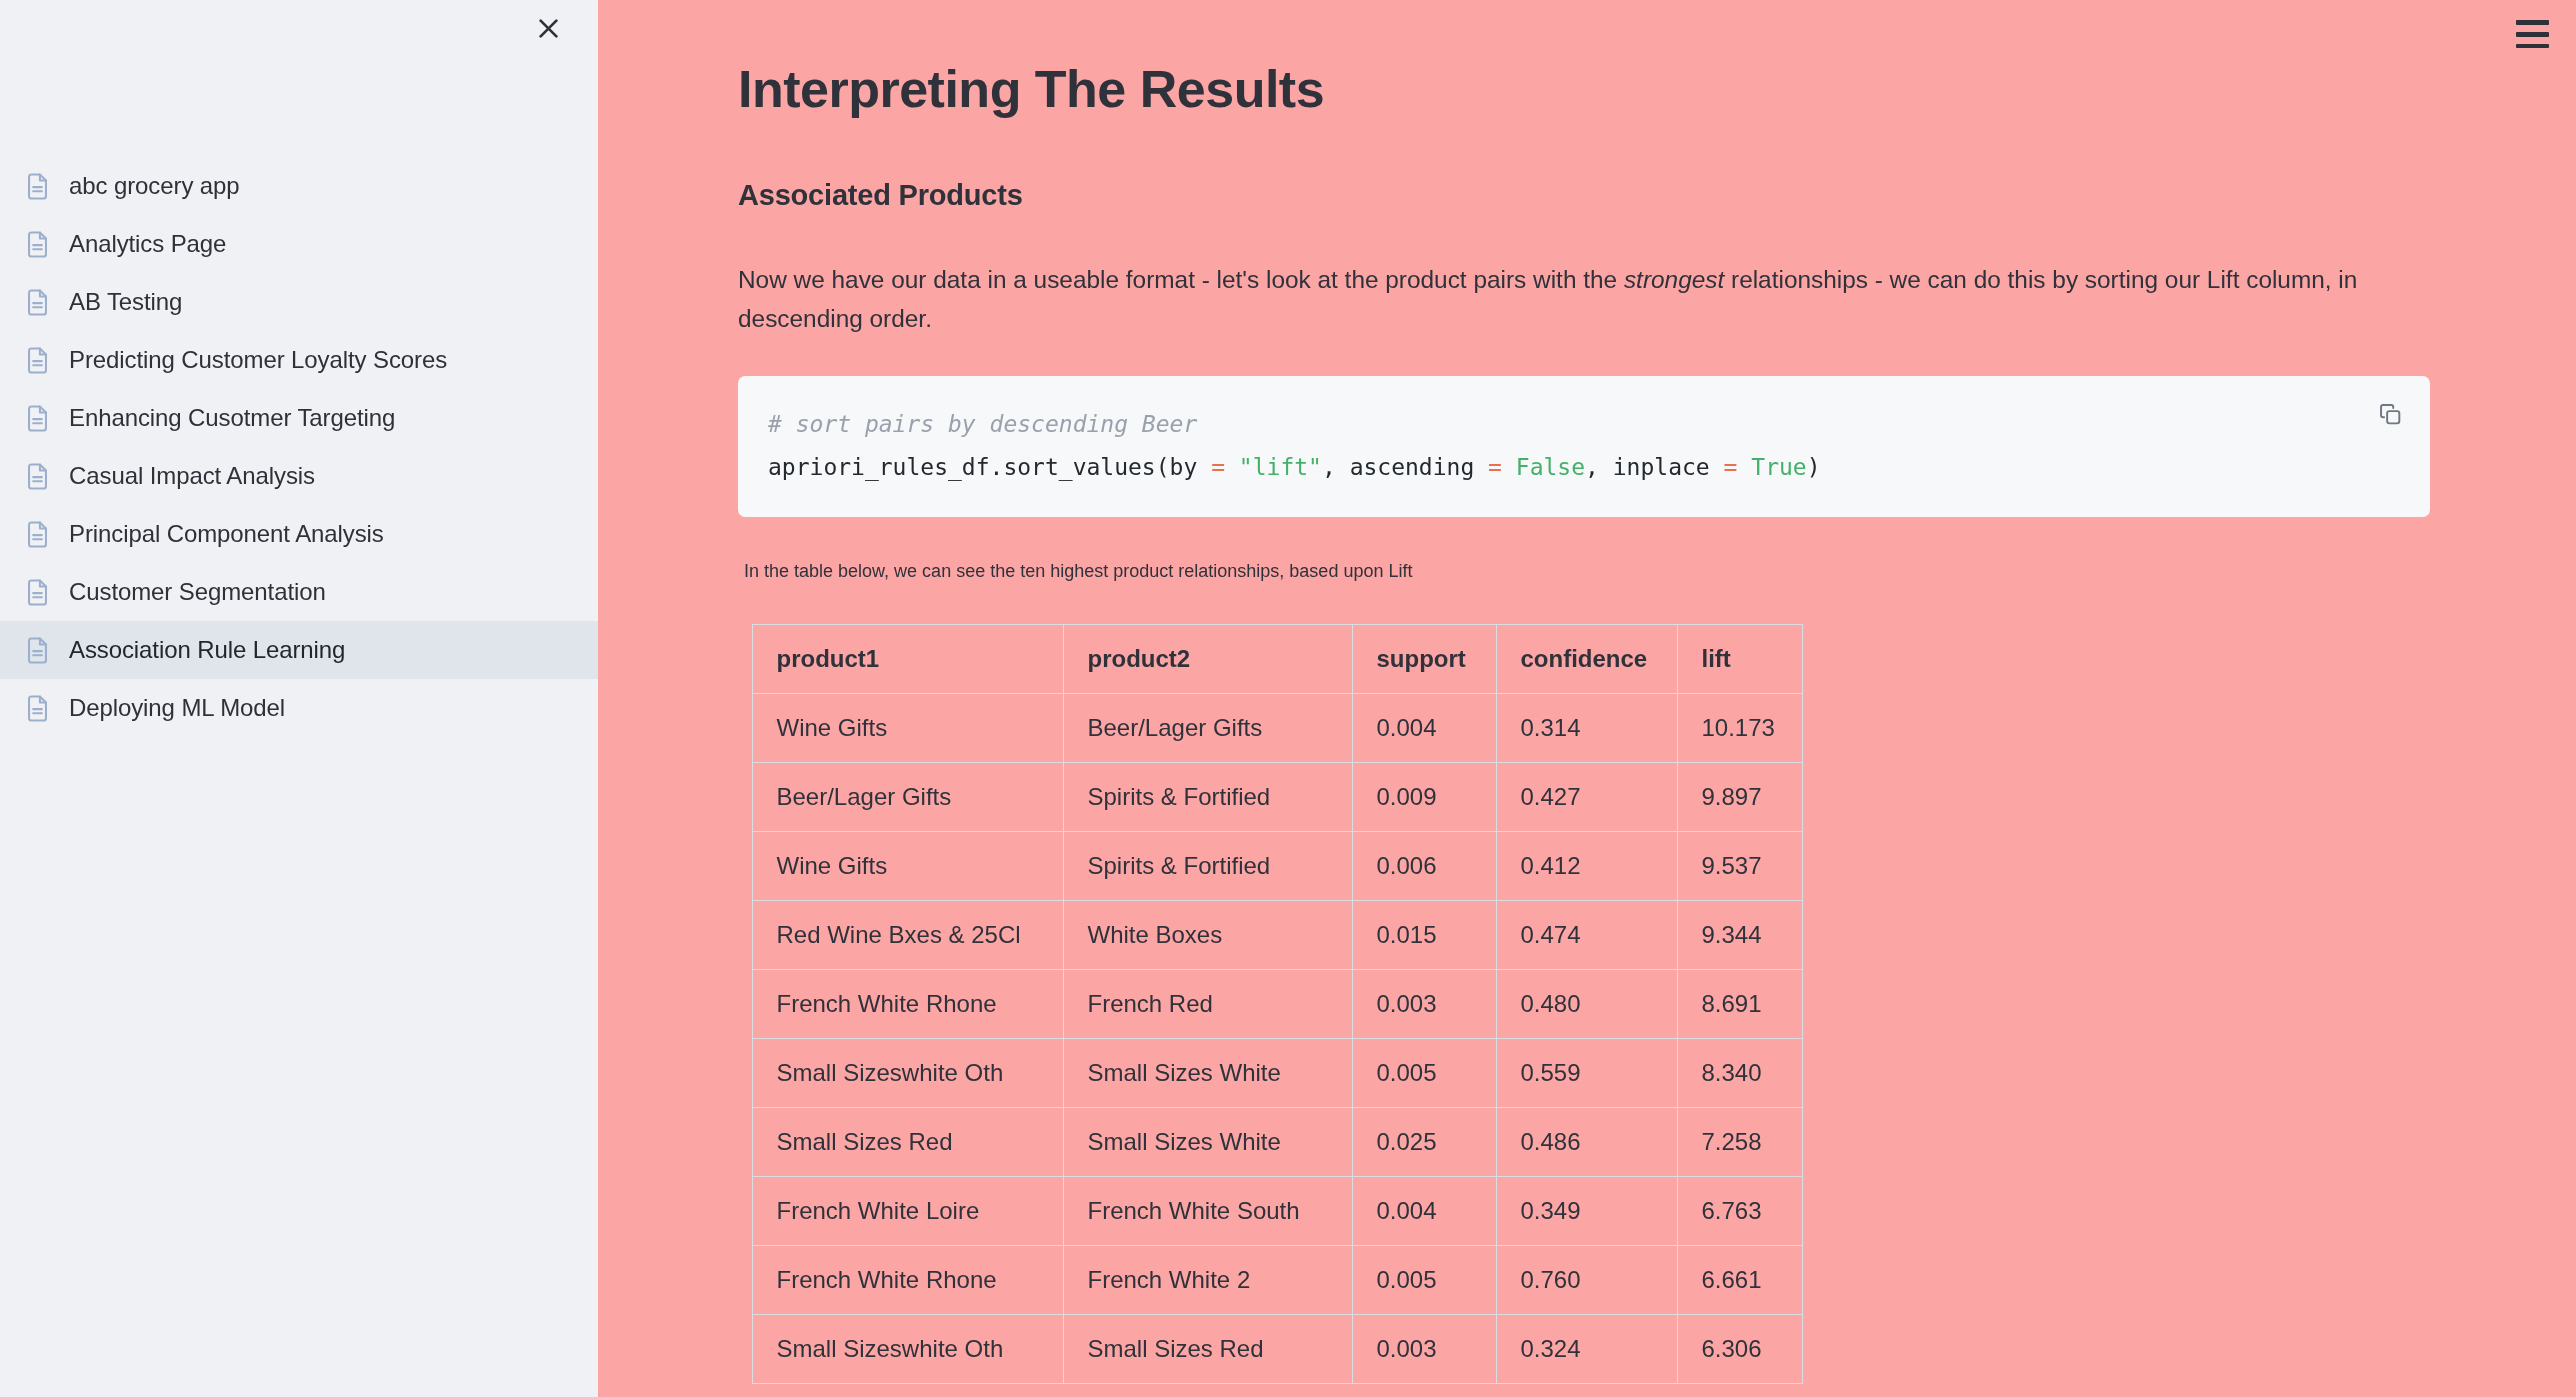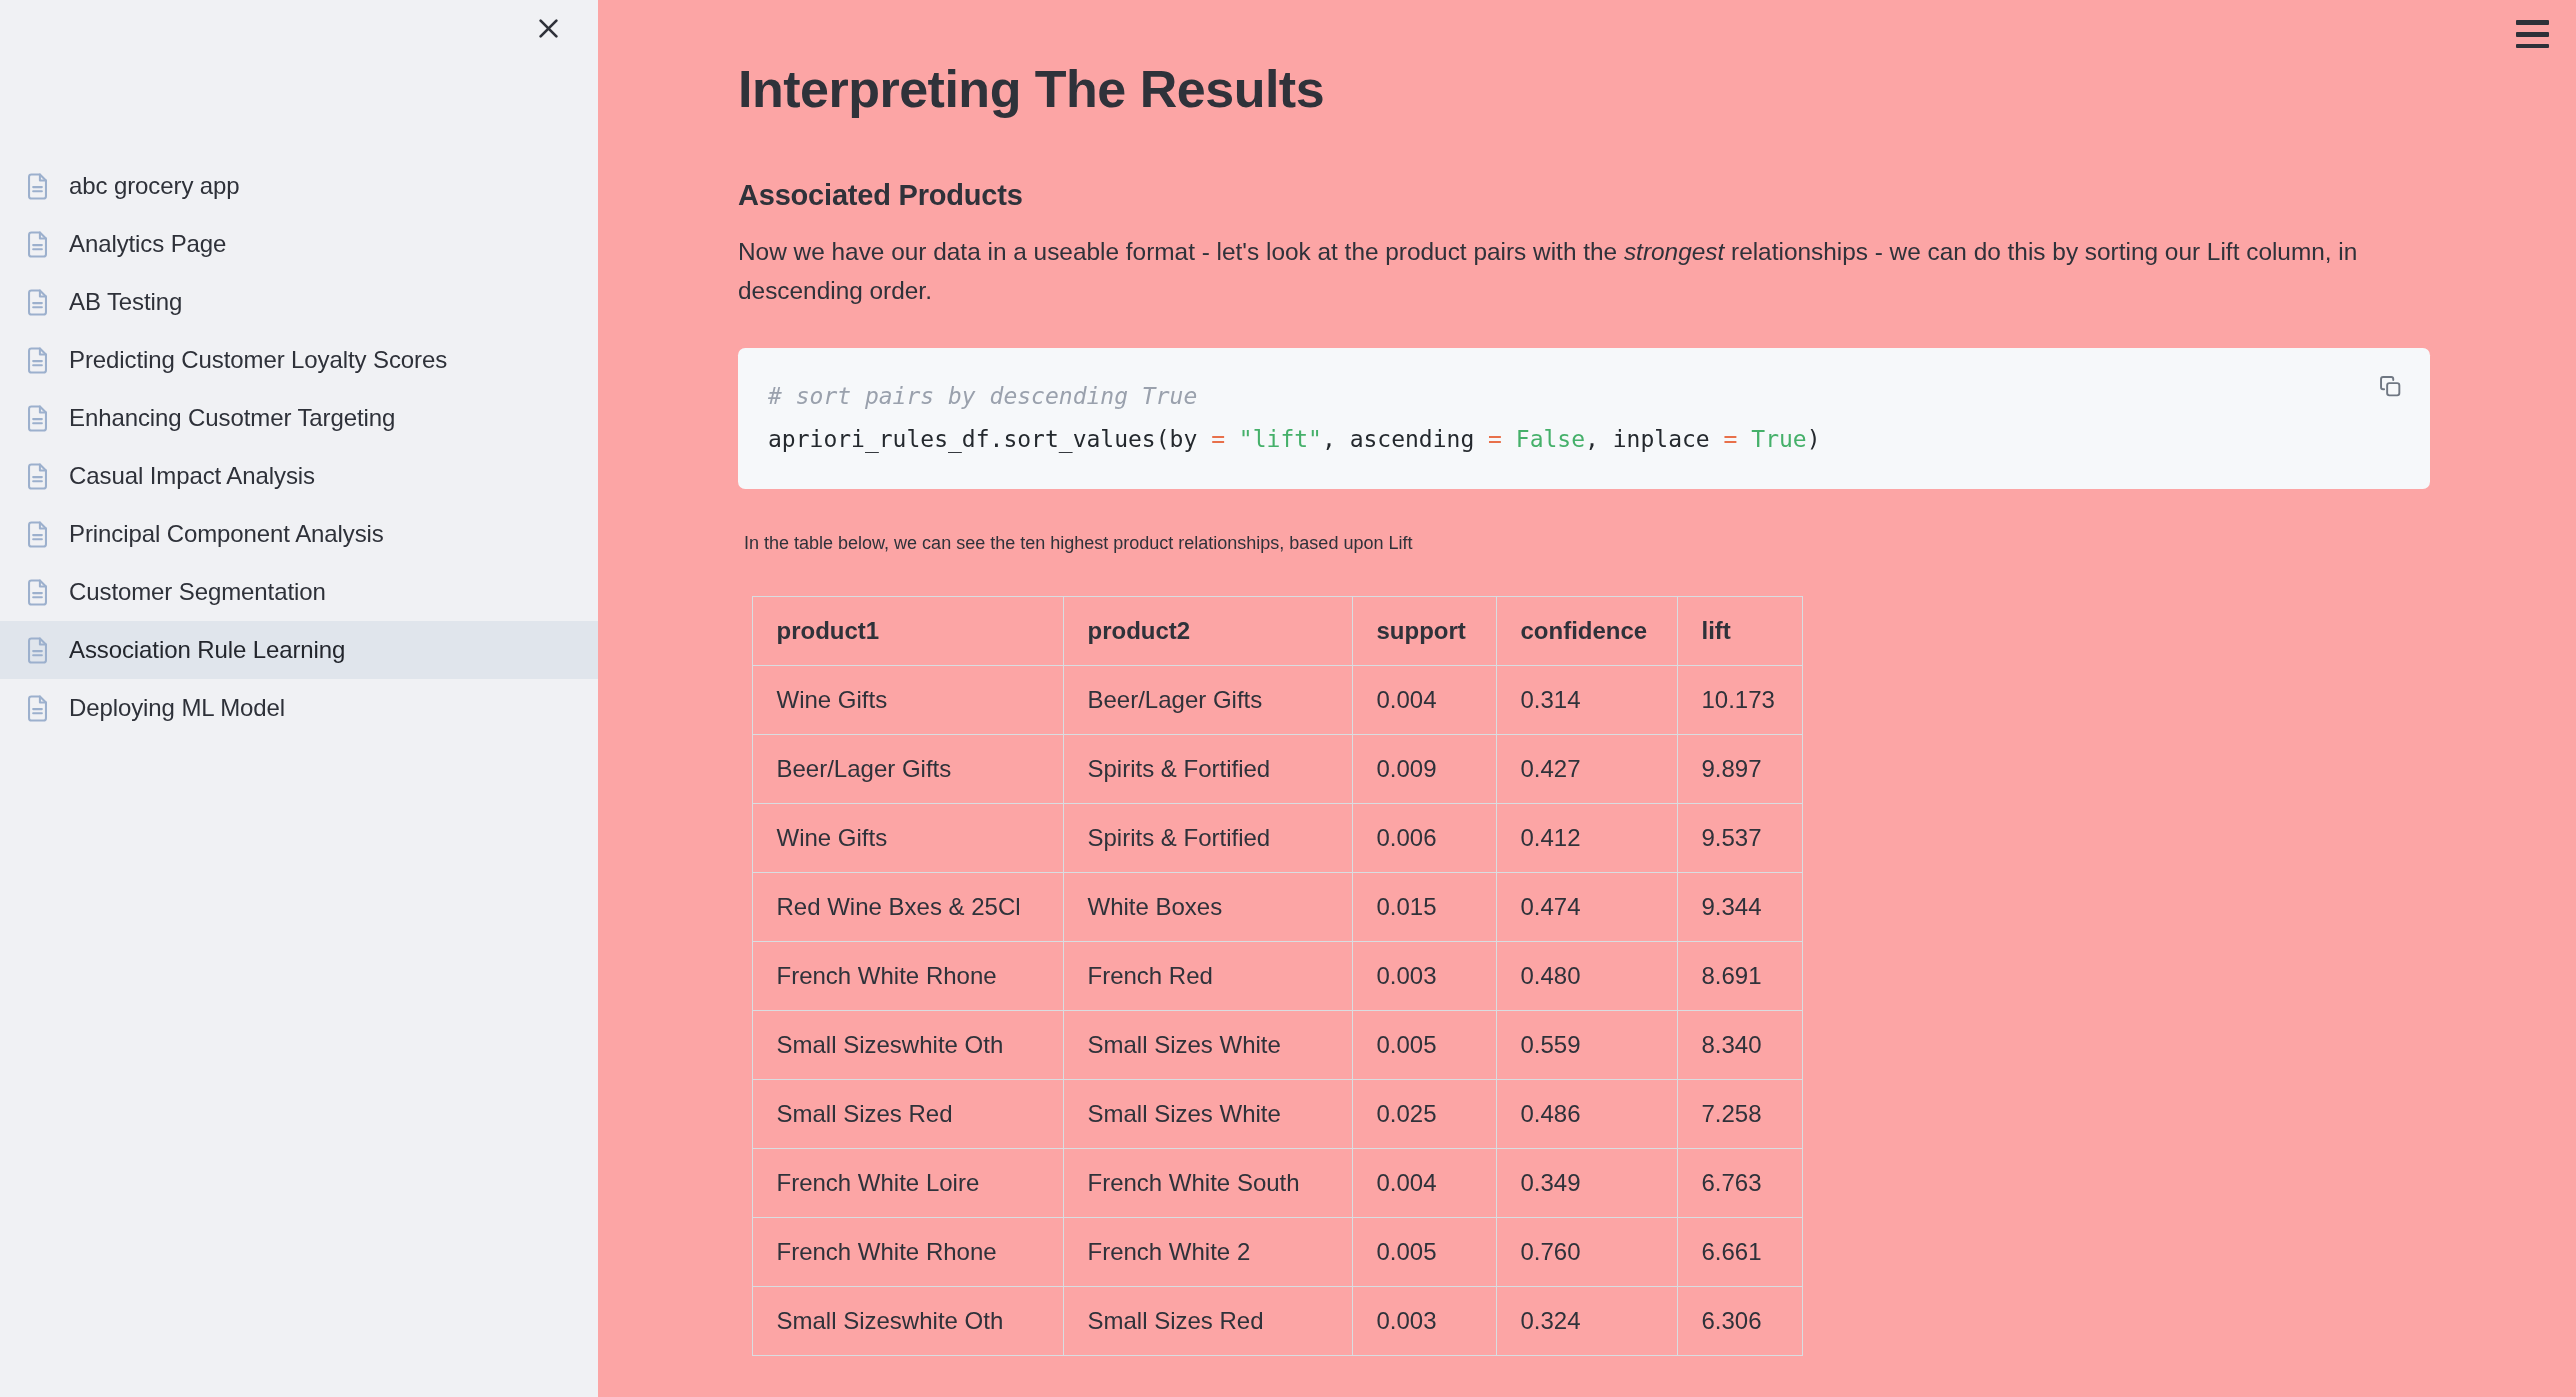--- a/index.html
+++ b/index.html
@@ -136,21 +136,21 @@
     font-weight: bold;
     color: #2f323a;
     letter-spacing: -0.2px;
     margin-top: 60px;
   }
 
   .para {
     font-size: 24.4px;
     line-height: 1.6;
     color: #2f323a;
-    margin-top: 20px;
+    margin-top: 48px;
     max-width: 1697px;
   }
   .para em { font-style: italic; }
 
   .para-2 {
     font-size: 18px;
     line-height: 1.6;
     color: #2f323a;
     margin-top: 40px;
     margin-left: 6px;
@@ -380,21 +380,21 @@
       <div class="codeblock">
         <button class="copy-btn">
           <span>
             <svg width="24.4" height="24.4" viewBox="0 0 24 24" fill="none" stroke="#6f7782" stroke-width="1.9" stroke-linecap="round" stroke-linejoin="round">
               <rect x="9" y="9" width="12" height="12" rx="2.2"></rect>
               <path d="M6 15H5a2 2 0 0 1-2-2V5a2 2 0 0 1 2-2h8a2 2 0 0 1 2 2v1"></path>
             </svg>
           </span>
         </button>
 
-        <div class="code-line"><span class="tok-comment"># sort pairs by descending True</span></div>
+        <div class="code-line"><span class="tok-comment"># sort pairs by descending Beer</span></div>
 
         <div class="code-line"><span>apriori_rules_df.sort_values(by</span><span> </span><span class="tok-op">=</span><span> </span><span class="tok-str">"lift"</span><span>, ascending </span><span class="tok-op">=</span><span> </span><span class="tok-bool">False</span><span>, inplace </span><span class="tok-op">=</span><span> </span><span class="tok-bool">True</span><span>)</span></div>
       </div>
 
       <p class="para-2">In the table below, we can see the ten highest product relationships, based upon Lift</p>
 
       <div class="table-wrap">
         <table class="rules">
           <colgroup>
             <col class="c1">

